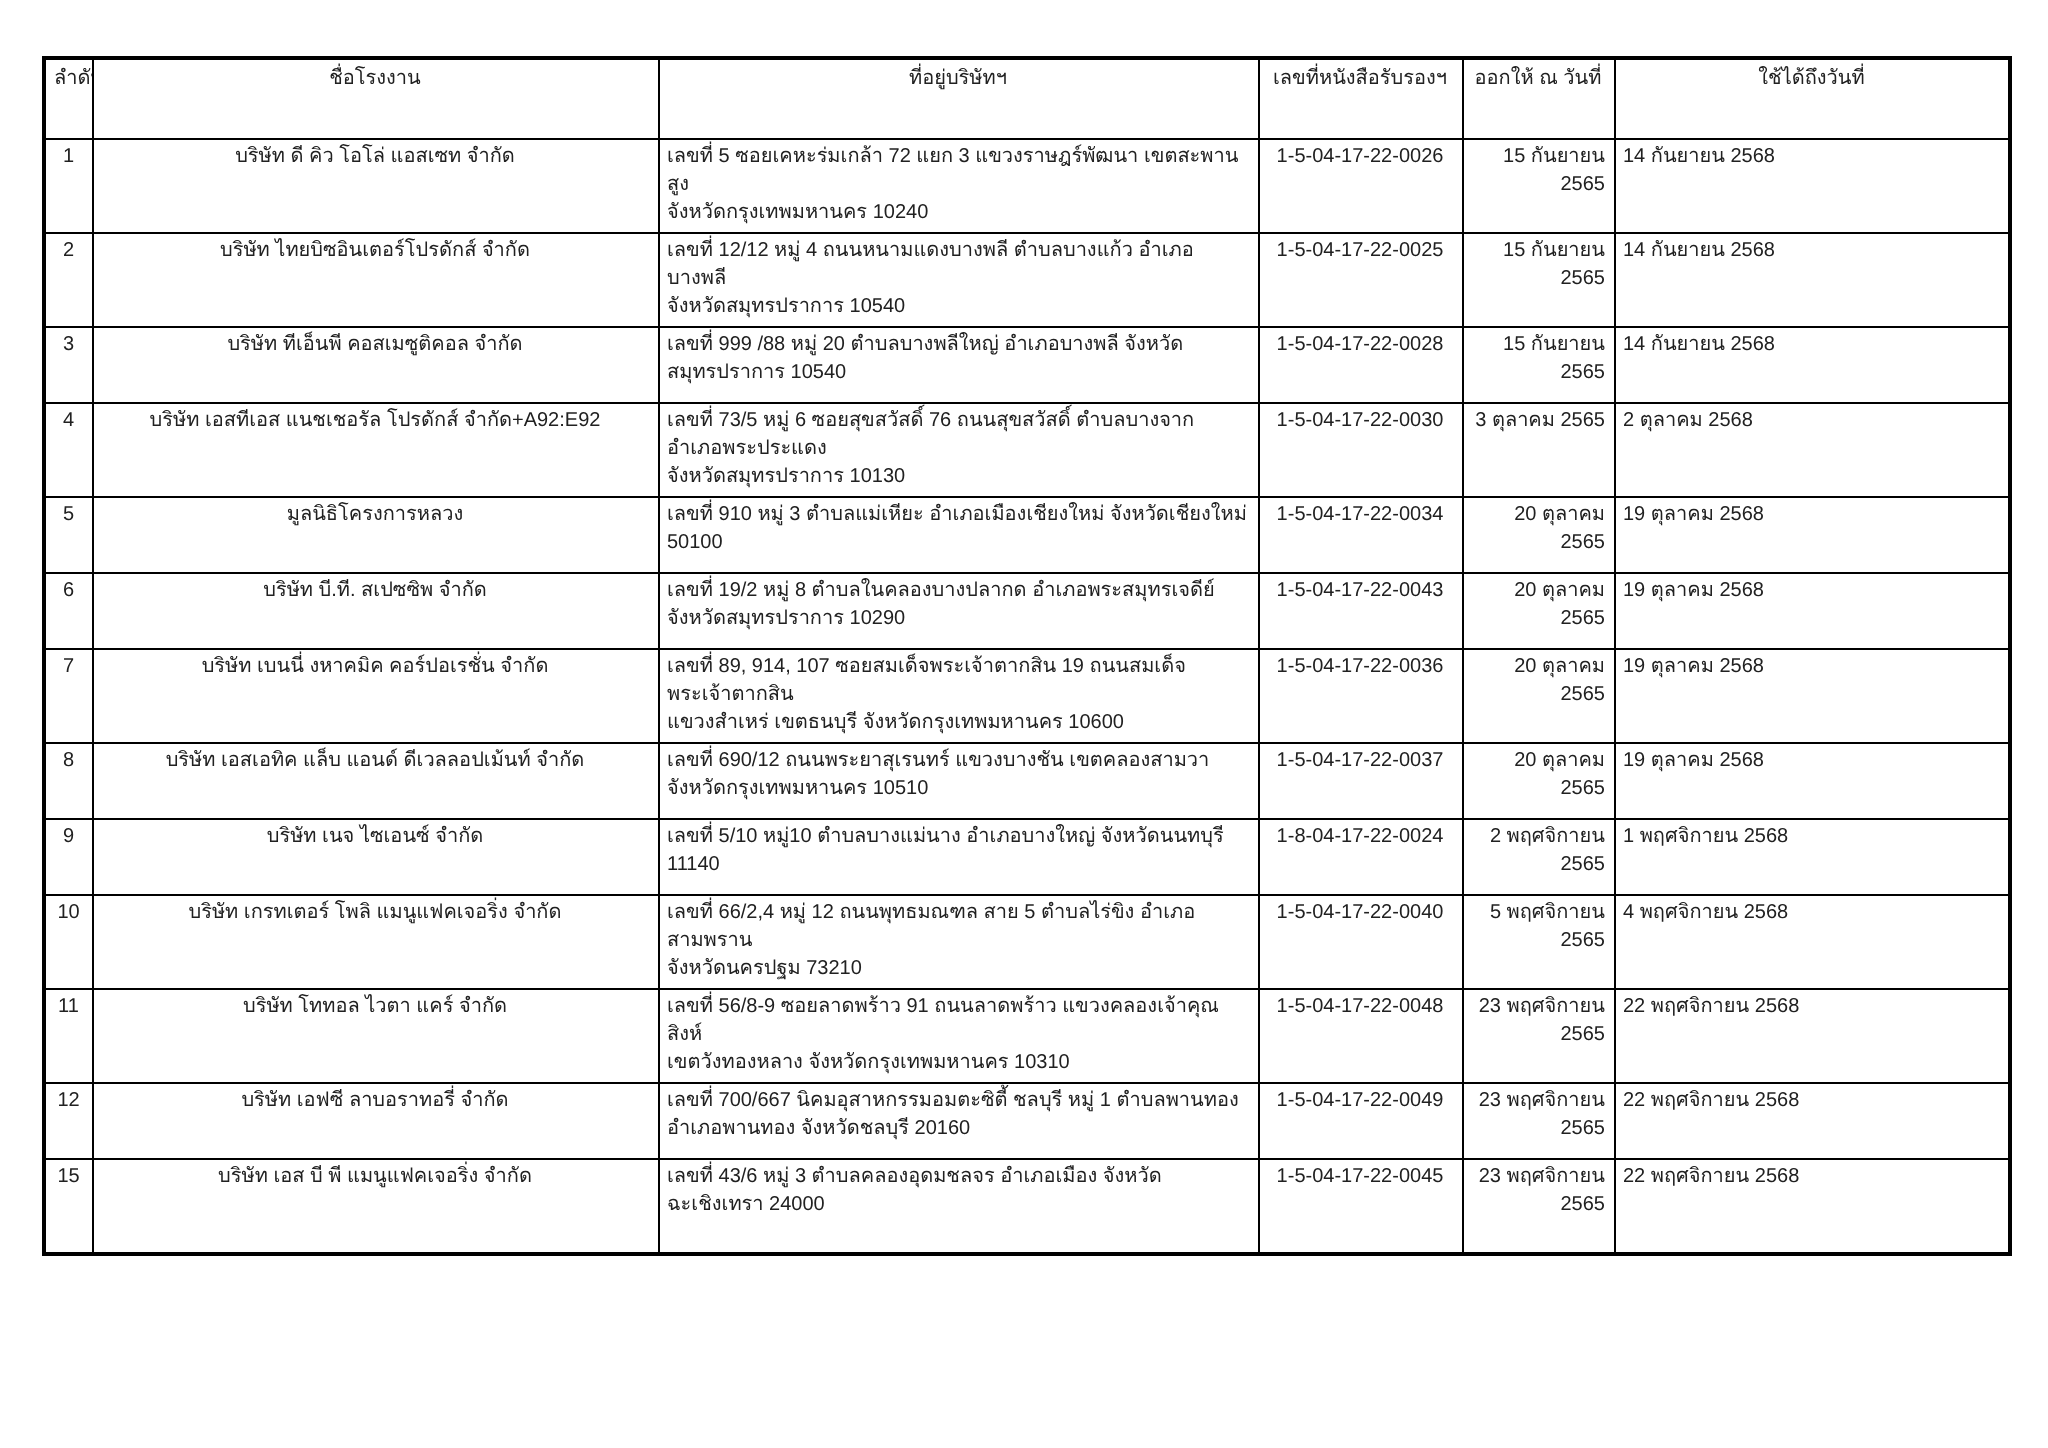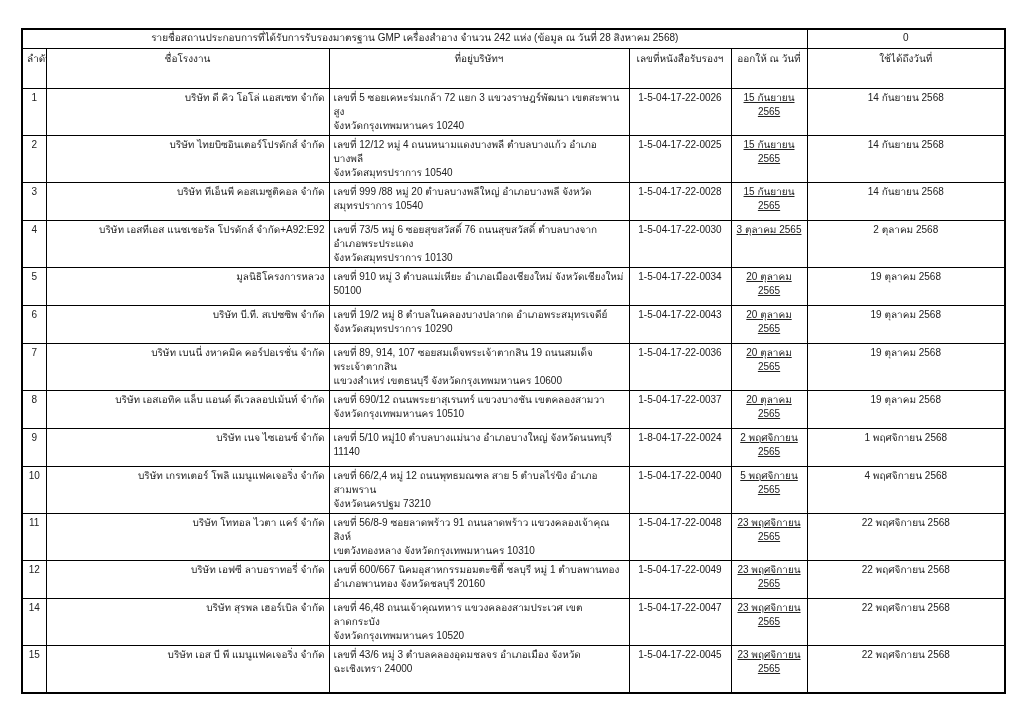--- a/index.html
+++ b/index.html
@@ -29,45 +29,41 @@
     vertical-align: top;
     padding: 2px 4px;
     overflow: hidden;
     white-space: normal;
   }
   tr.title-row th { height: 16px; text-align: center; padding: 1px 2px; }
   tr.header-row th { height: 34px; text-align: center; padding-top: 3px; }
   tbody tr td { height: 33px; }
   tbody tr:last-child td { height: 42px; }
   td.c-no { text-align: center; }
-  td.c-name { text-align: right; }
+  td.c-name { text-align: center; }
   td.c-addr { text-align: left; }
   td.c-cert { text-align: center; padding-left: 6px; }
-  td.c-issued { text-align: center; text-decoration: underline; }
-  td.c-valid { text-align: center; }
+  td.c-issued { text-align: right; }
+  td.c-valid { }
   .addr-line { min-height: 0; }
 </style>
 </head>
 <body>
 
 <div class="doc">
   <table class="gmp">
     <colgroup>
       <col style="width:24px">
       <col style="width:283px">
       <col style="width:300px">
       <col style="width:102px">
       <col style="width:76px">
       <col style="width:198px">
     </colgroup>
     <thead>
-      <tr class="title-row">
-        <th colspan="5">รายชื่อสถานประกอบการที่ได้รับการรับรองมาตรฐาน  GMP เครื่องสำอาง จำนวน 242 แห่ง (ข้อมูล ณ วันที่  28 สิงหาคม 2568)</th>
-        <th>0</th>
-      </tr>
       <tr class="header-row">
         <th>ลำดับ</th>
         <th>ชื่อโรงงาน</th>
         <th>ที่อยู่บริษัทฯ</th>
         <th>เลขที่หนังสือรับรองฯ</th>
         <th>ออกให้ ณ วันที่</th>
         <th>ใช้ได้ถึงวันที่</th>
       </tr>
     </thead>
     <tbody id="table-body">
@@ -189,35 +185,24 @@
       <div class="addr-line">เขตวังทองหลาง จังหวัดกรุงเทพมหานคร 10310</div>
     </td>
     <td class="c-cert">1-5-04-17-22-0048</td>
     <td class="c-issued">23 พฤศจิกายน 2565</td>
     <td class="c-valid">22 พฤศจิกายน 2568</td>
   </tr>
         <tr>
     <td class="c-no">12</td>
     <td class="c-name">บริษัท เอฟซี ลาบอราทอรี่ จำกัด</td>
     <td class="c-addr">
-      <div class="addr-line">เลขที่ 600/667 นิคมอุสาหกรรมอมตะซิตี้ ชลบุรี หมู่ 1 ตำบลพานทอง</div>
+      <div class="addr-line">เลขที่ 700/667 นิคมอุสาหกรรมอมตะซิตี้ ชลบุรี หมู่ 1 ตำบลพานทอง</div>
       <div class="addr-line">อำเภอพานทอง จังหวัดชลบุรี 20160</div>
     </td>
     <td class="c-cert">1-5-04-17-22-0049</td>
-    <td class="c-issued">23 พฤศจิกายน 2565</td>
-    <td class="c-valid">22 พฤศจิกายน 2568</td>
-  </tr>
-        <tr>
-    <td class="c-no">14</td>
-    <td class="c-name">บริษัท สุรพล เฮอร์เบิล จำกัด</td>
-    <td class="c-addr">
-      <div class="addr-line">เลขที่ 46,48 ถนนเจ้าคุณทหาร แขวงคลองสามประเวศ เขตลาดกระบัง</div>
-      <div class="addr-line">จังหวัดกรุงเทพมหานคร 10520</div>
-    </td>
-    <td class="c-cert">1-5-04-17-22-0047</td>
     <td class="c-issued">23 พฤศจิกายน 2565</td>
     <td class="c-valid">22 พฤศจิกายน 2568</td>
   </tr>
         <tr>
     <td class="c-no">15</td>
     <td class="c-name">บริษัท เอส บี พี แมนูแฟคเจอริ่ง จำกัด</td>
     <td class="c-addr">
       <div class="addr-line">เลขที่ 43/6 หมู่ 3 ตำบลคลองอุดมชลจร อำเภอเมือง จังหวัดฉะเชิงเทรา 24000</div>
       <div class="addr-line"></div>
     </td>

